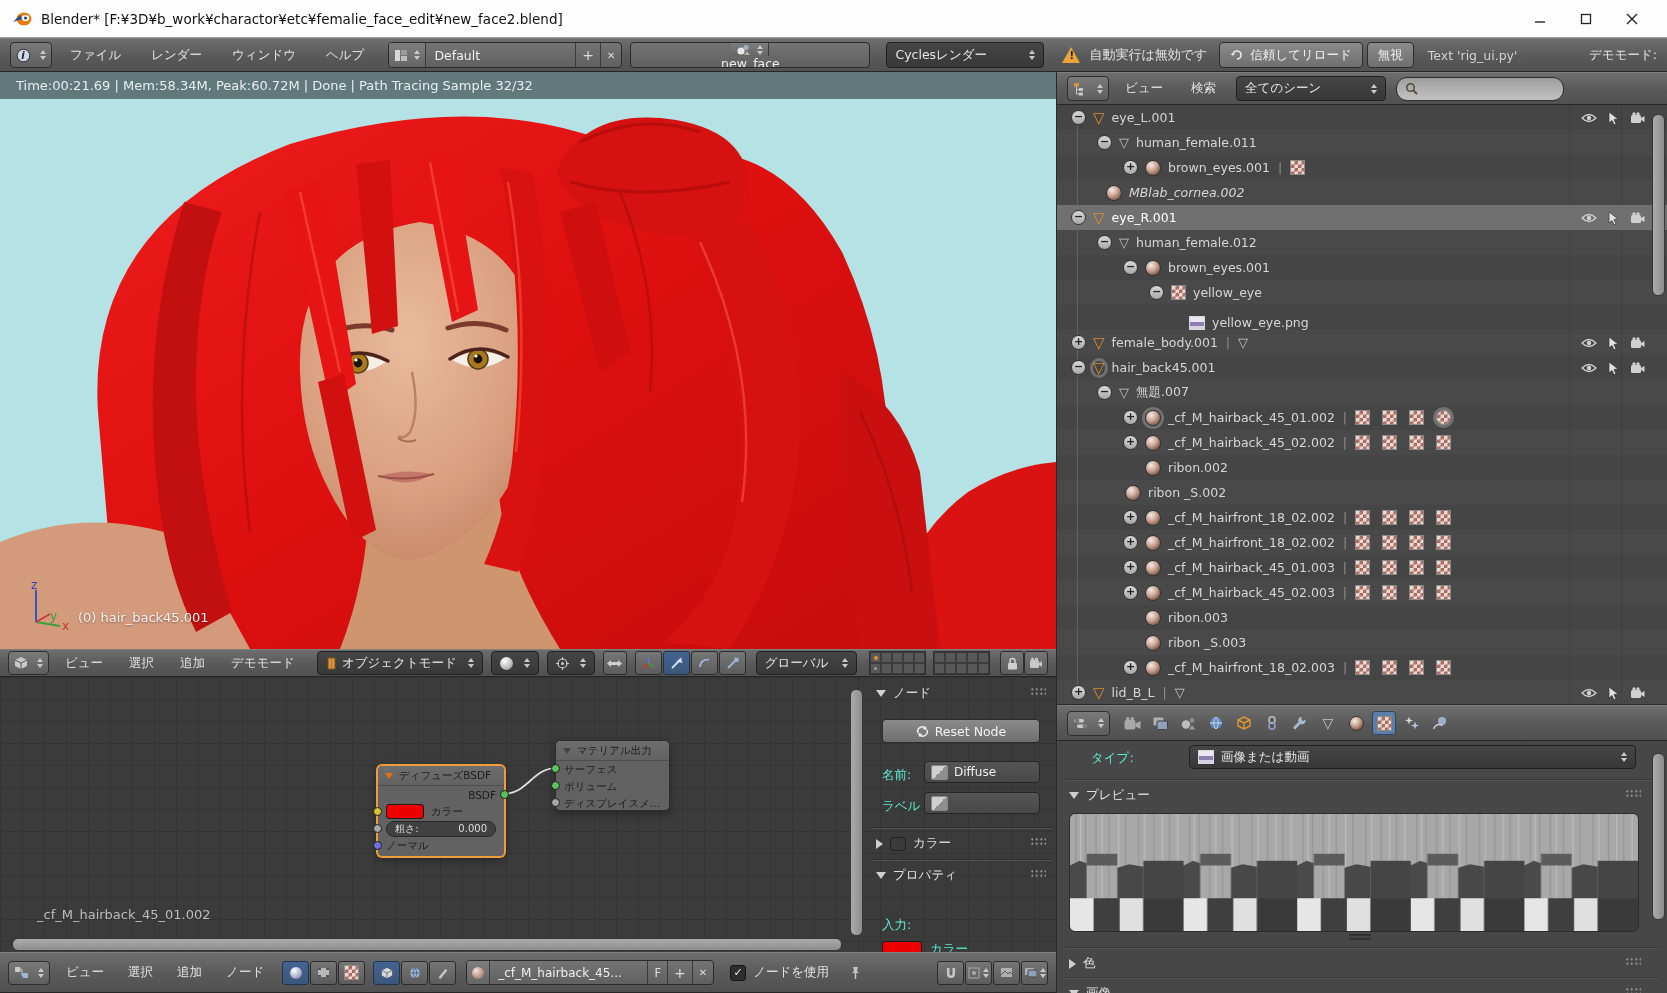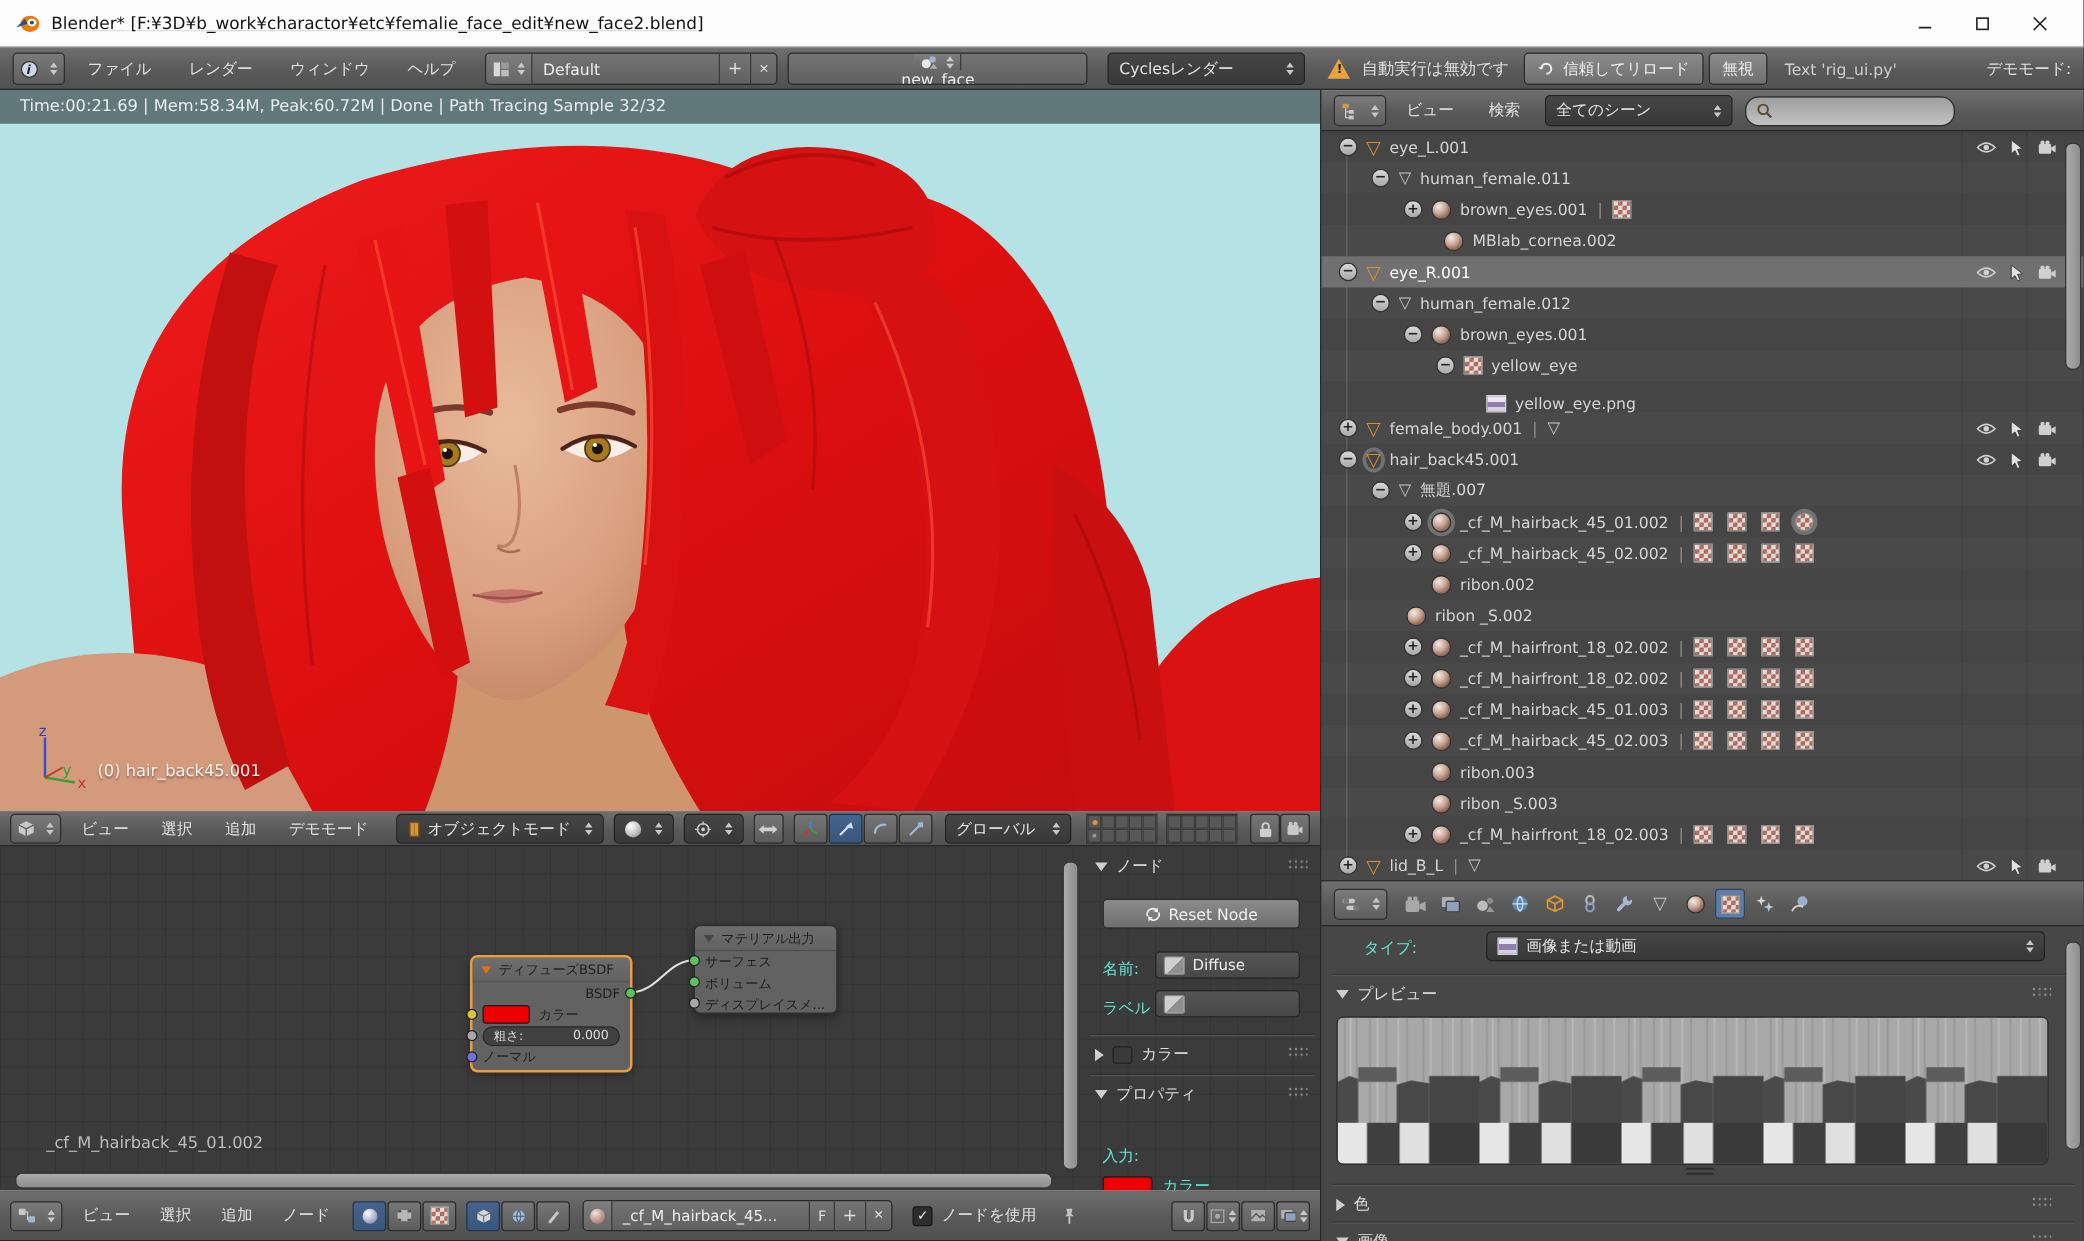--- a/index.html
+++ b/index.html
@@ -1,21 +1,21 @@
 <!DOCTYPE html>
 <html><head>
 <meta charset="utf-8">
 <style>
   html,body{margin:0;padding:0;background:#222;}
   #app{position:relative;width:1667px;height:993px;overflow:hidden;background:#484848;
        font-family:"DejaVu Sans",sans-serif;color:#ddd;-webkit-font-smoothing:antialiased;}
   .abs{position:absolute;}
   
   .titlebar{left:0;top:0;width:1667px;height:38px;background:#fdfdfd;border-bottom:1px solid #9a9a9a;
-            display:flex;align-items:center;padding:0 12px;box-sizing:border-box;text-decoration:underline;}
+            display:flex;align-items:center;padding:0 12px;box-sizing:border-box;}
   .titlebar .ttext{color:#111;font-size:13.5px;margin-left:9px;white-space:nowrap;}
   .wbtns{margin-left:auto;display:flex;}
   .wbtn{width:46px;height:30px;display:flex;align-items:center;justify-content:center;}
   
   .strip{background:linear-gradient(#6e6e6e,#595959 55%,#515151);border-top:1px solid #7e7e7e;
          border-bottom:1px solid #262626;display:flex;align-items:center;box-sizing:border-box;}
   .menu{color:#e2e2e2;font-size:12.5px;white-space:nowrap;cursor:default;}
   .ud{display:inline-flex;flex-direction:column;gap:2px;margin-left:6px;}
   .ud i{width:0;height:0;border-left:3.5px solid transparent;border-right:3.5px solid transparent;display:block;}
   .ud i.up{border-bottom:4px solid #c9c9c9;}
@@ -683,21 +683,21 @@
           <span class="ol-ic ic-mesh-data">▽</span>
           <span class="ol-label">human_female.011</span>
         </div>
         <div class="ol-row" style="padding-left: 66px;">
           <span class="ol-toggle">+</span>
           <span class="ol-ic ic-material"></span>
           <span class="ol-label">brown_eyes.001</span>
           <span class="ol-sep">|</span>
           <span class="ol-ic ic-texture"></span>
         </div>
-        <div class="ol-row" style="padding-left: 76px;">
+        <div class="ol-row" style="padding-left: 27px; font-style: italic;">
           <span class="ol-toggle none"></span>
           <span class="ol-ic ic-material"></span>
           <span class="ol-label">MBlab_cornea.002</span>
         </div>
         <div class="ol-row sel" style="padding-left: 14px;">
           <span class="ol-toggle">−</span>
           <span class="ol-ic ic-mesh-object">▽</span>
           <span class="ol-label">eye_R.001</span>
           <span class="ol-restrict">
             <span class="ric">

